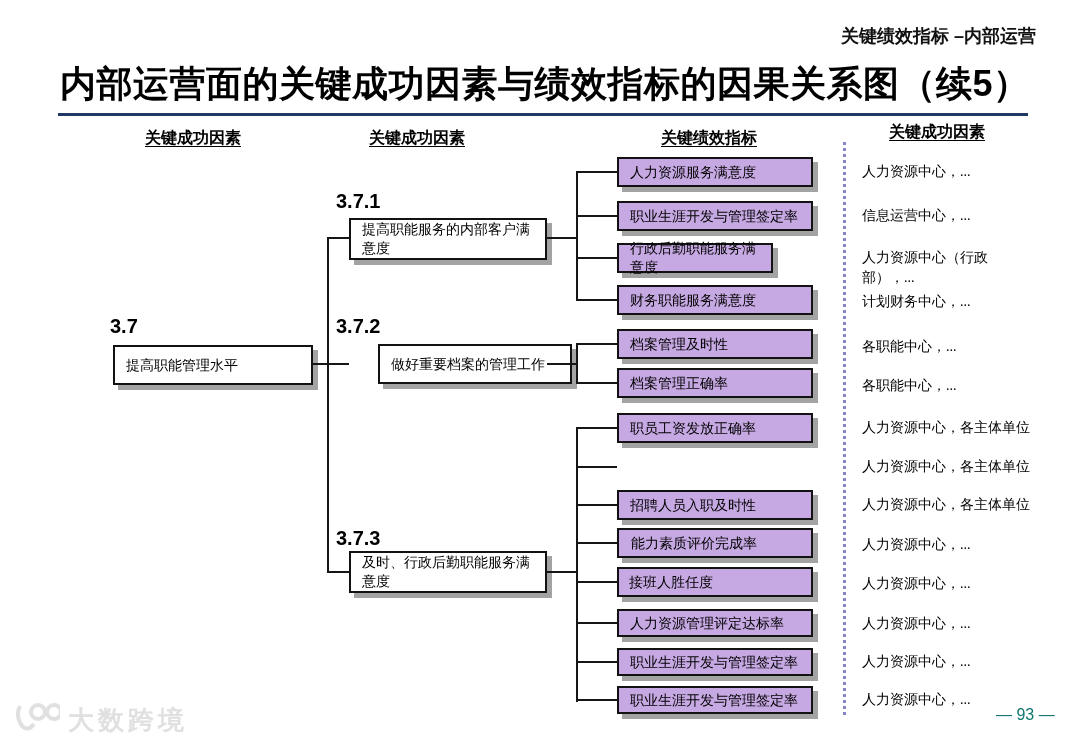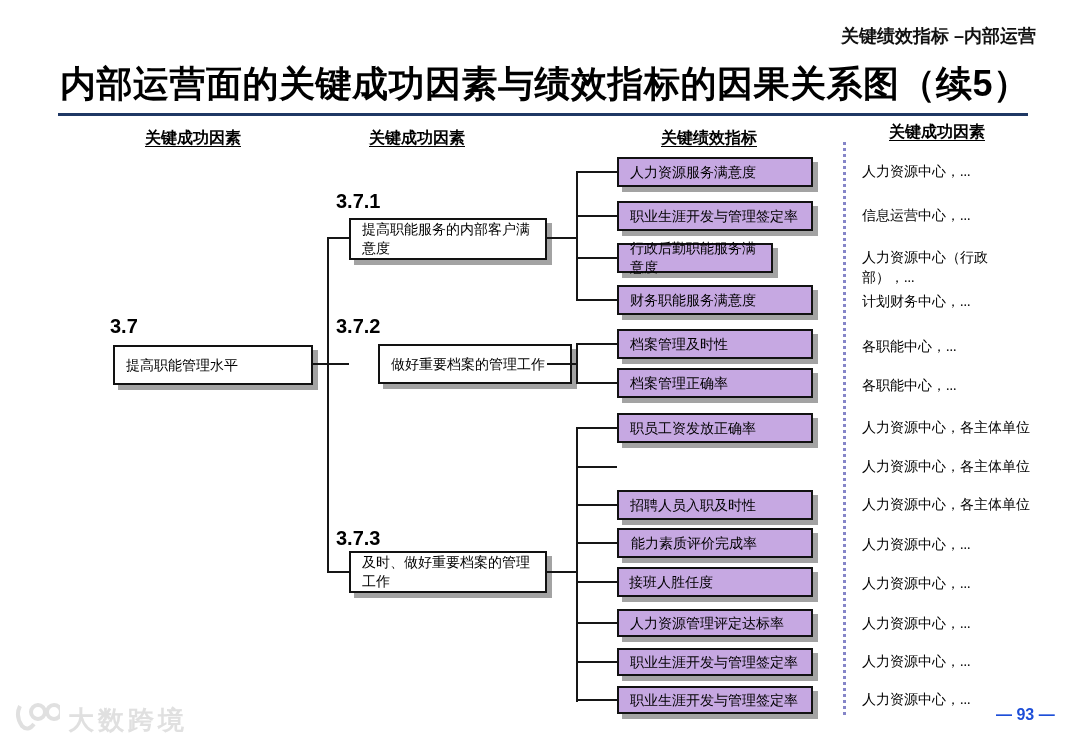--- a/index.html
+++ b/index.html
@@ -20,21 +20,21 @@
     background:#ffffff;border:2px solid #121212;
     box-shadow:5px 5px 0 #a3a3a3;
     display:flex;align-items:center;
     font-size:14px;line-height:19px;color:#000;
     padding:2px 6px 2px 11px;
   }
   .kpi{background:#C6A8E2;}
   .line{position:absolute;background:#161616;}
   .h{height:2px;} .v{width:2px;}
   .dept{position:absolute;left:862px;width:178px;font-size:14px;line-height:20px;color:#000;font-family:Liberation Serif, serif;}
-  .pagenum{position:absolute;left:996px;top:706px;font-size:16px;color:#1d4ed8;font-weight:bold;}
+  .pagenum{position:absolute;left:996px;top:706px;font-size:16px;color:#0f766e;}
   .watermark{position:absolute;left:14px;top:700px;display:flex;align-items:center;gap:8px;color:#e0e0e0;font-weight:bold;font-size:26px;letter-spacing:4px;}
   .wm-icon{display:inline-block;}
 </style>
 </head>
 <body>
 
 <div class="slide">
 
   <div class="hdr-right">关键绩效指标 –内部运营</div>
   <div class="title">内部运营面的关键成功因素与绩效指标的因果关系图（续5）</div>
@@ -50,21 +50,21 @@
   <div class="code-label" style="left:110px;top:315px;">3.7</div>
   <div class="box" style="left:113px;top:345px;width:200px;height:40px;">提高职能管理水平</div>
 
   <div class="code-label" style="left:336px;top:190px;">3.7.1</div>
   <div class="box" style="left:349px;top:218px;width:198px;height:42px;">提高职能服务的内部客户满意度</div>
 
   <div class="code-label" style="left:336px;top:315px;">3.7.2</div>
   <div class="box" style="left:367px;top:344px;width:194px;height:40px;margin-left:11px;">做好重要档案的管理工作</div>
 
   <div class="code-label" style="left:336px;top:527px;">3.7.3</div>
-  <div class="box" style="left:349px;top:551px;width:198px;height:42px;">及时、做好重要档案的管理工作</div>
+  <div class="box" style="left:349px;top:551px;width:198px;height:42px;">及时、行政后勤职能服务满意度</div>
 
   <div class="box kpi" style="left:617px;top:157px;width:196px;height:30px;">人力资源服务满意度</div>
   <div class="box kpi" style="left:617px;top:201px;width:196px;height:30px;">职业生涯开发与管理签定率</div>
   <div class="box kpi" style="left:617px;top:243px;width:156px;height:30px;">行政后勤职能服务满意度</div>
   <div class="box kpi" style="left:617px;top:285px;width:196px;height:30px;">财务职能服务满意度</div>
   <div class="box kpi" style="left:617px;top:329px;width:196px;height:30px;">档案管理及时性</div>
   <div class="box kpi" style="left:617px;top:368px;width:196px;height:30px;">档案管理正确率</div>
   <div class="box kpi" style="left:617px;top:413px;width:196px;height:30px;">职员工资发放正确率</div>
   <div class="box kpi" style="left:617px;top:490px;width:196px;height:30px;">招聘人员入职及时性</div>
   <div class="box kpi" style="left:617px;top:528px;width:196px;height:30px;padding-left:12px;">能力素质评价完成率</div>

